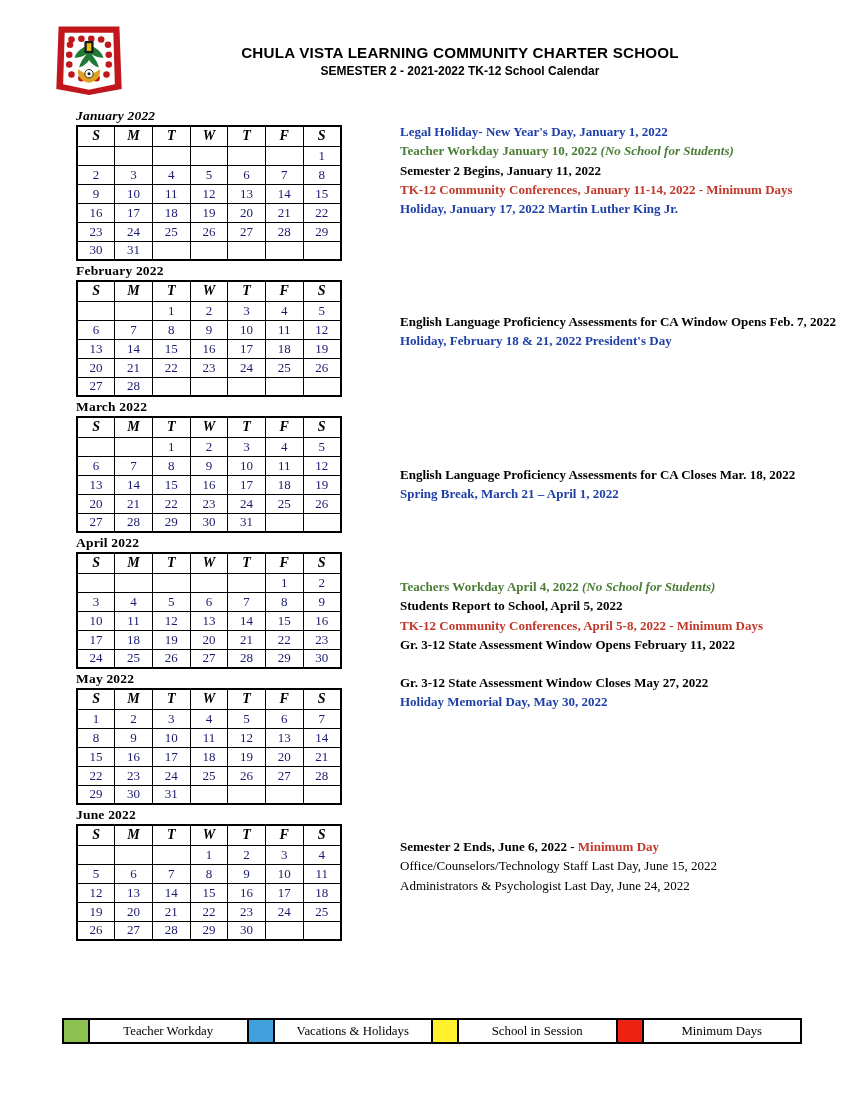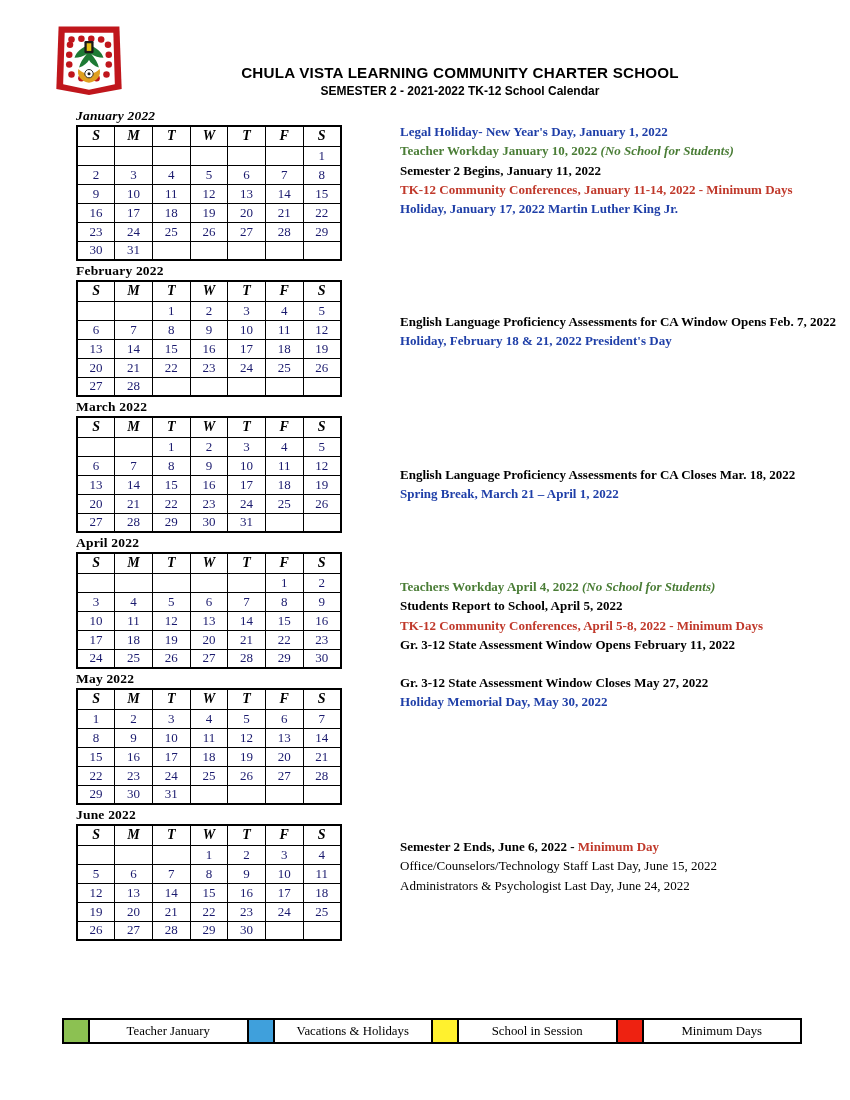--- a/index.html
+++ b/index.html
@@ -12,21 +12,21 @@
   .page {
     position: relative;
     width: 850px; height: 1100px;
     background: #fff;
     overflow: hidden;
   }
 
   
   .header {
     display: flex;
-    align-items: flex-end;
+    align-items: flex-start;
     padding: 22px 0 0 0;
   }
   .logo-wrap {
     width: 160px;
     display: flex;
     justify-content: center;
     padding-left: 18px;
   }
   .logo {
     width: 76px; height: 76px;
@@ -641,21 +641,21 @@
           <div class="note black">Semester 2 Ends, June 6, 2022 - <span class="red-inline">Minimum Day</span></div>
           <div class="note plain">Office/Counselors/Technology Staff Last Day, June 15, 2022</div>
           <div class="note plain">Administrators &amp; Psychologist Last Day, June 24, 2022</div>
         </div>
       </div>
     </div>
 
   <div class="legend" id="legend-root">
       <div class="legend-item">
         <div class="swatch sw-workday"></div>
-        <div class="legend-label">Teacher January</div>
+        <div class="legend-label">Teacher Workday</div>
       </div>
       <div class="legend-item">
         <div class="swatch sw-vacation"></div>
         <div class="legend-label">Vacations &amp; Holidays</div>
       </div>
       <div class="legend-item">
         <div class="swatch sw-school"></div>
         <div class="legend-label">School in Session</div>
       </div>
       <div class="legend-item">

